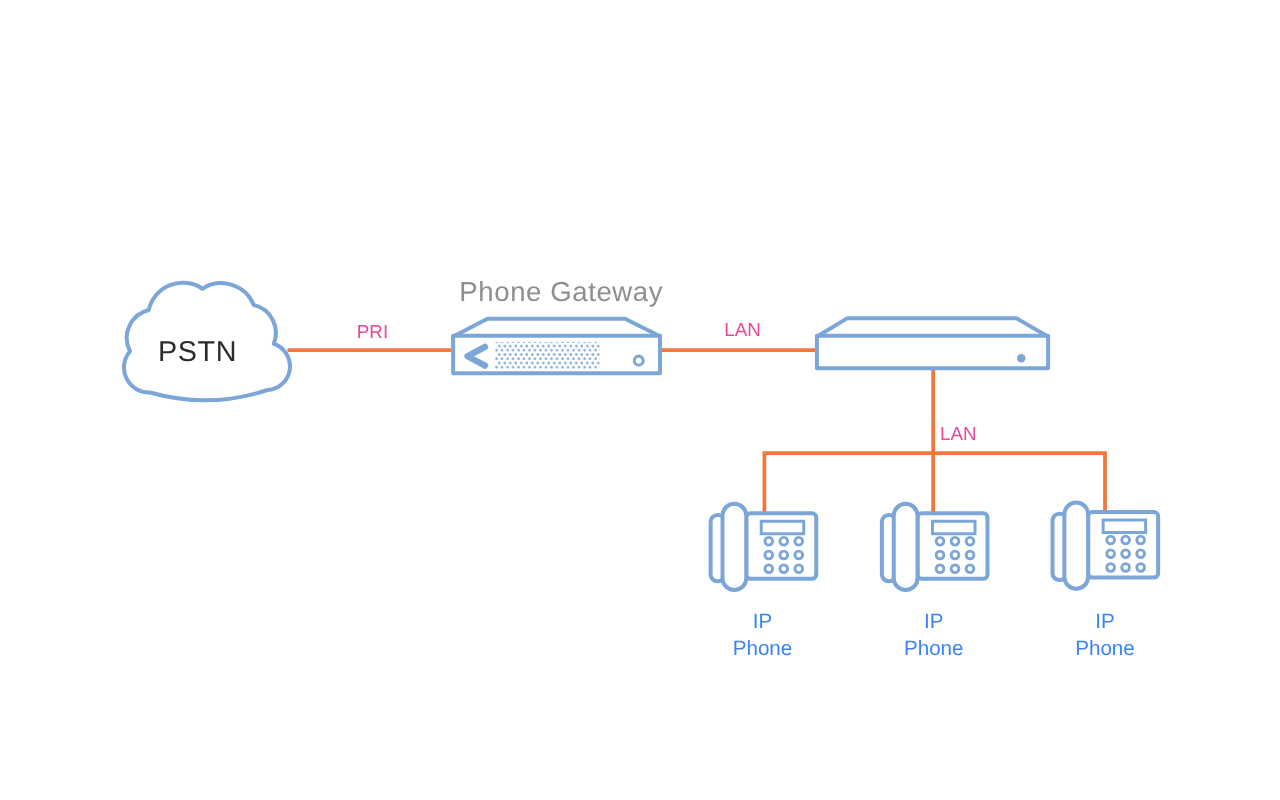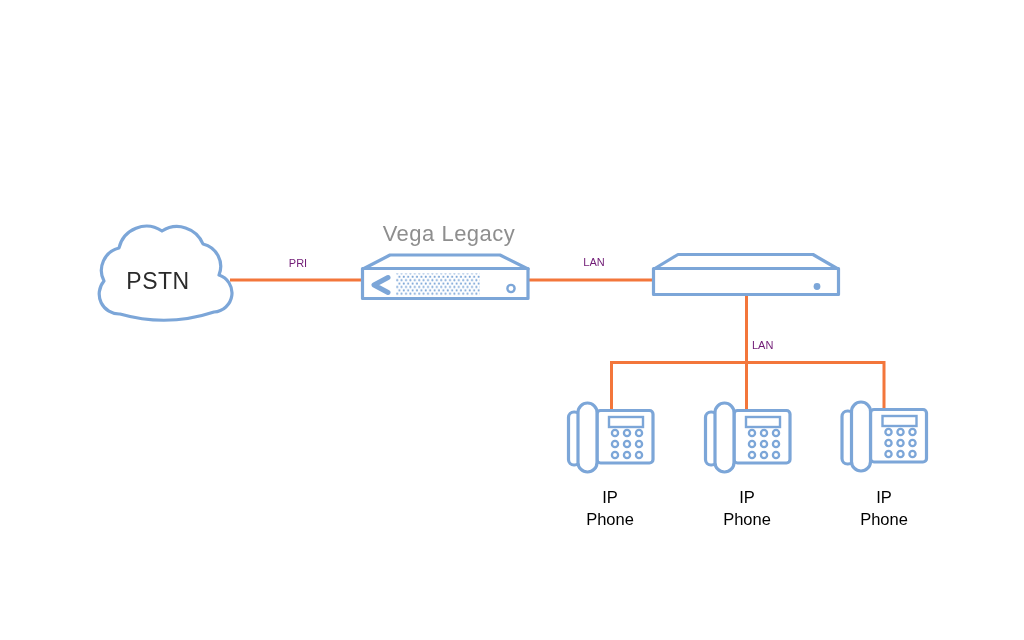--- a/index.html
+++ b/index.html
@@ -15,22 +15,22 @@
 
   .blue-outline { fill: #ffffff; stroke: #7CA6D8; stroke-width: 3.2; stroke-linejoin: round; }
   .blue-thin    { fill: #ffffff; stroke: #7CA6D8; stroke-width: 2.4; }
   .keypad-btn   { fill: #ffffff; stroke: #7CA6D8; stroke-width: 2.3; }
   .orange-link  { fill: none; stroke-width: 3; }
   .chevron      { fill: none; stroke: #7CA6D8; stroke-width: 5; stroke-linecap: round; stroke-linejoin: round; }
 
   .label { position: absolute; color: #2e2e2e; }
   .pstn-label    { font-size: 23px; letter-spacing: 0.5px; color: #2b2b2b; text-align: center; width: 150px; }
   .device-title  { font-size: 22px; letter-spacing: 0.5px; color: #8e8e8e; text-align: center; width: 220px; }
-  .link-label    { font-size: 11px; color: #701a75; text-align: center; width: 60px; }
-  .phone-label   { font-size: 16.5px; color: #000000; text-align: center; width: 80px; line-height: 22px; }
+  .link-label    { font-size: 15px; color: #ec4899; text-align: center; width: 60px; }
+  .phone-label   { font-size: 16.5px; color: #3b82f6; text-align: center; width: 80px; line-height: 22px; }
 </style>
 </head>
 <body>
 
 <div id="stage">
 
   <svg id="diagram-svg" width="1024" height="640" viewBox="0 0 1024 640">
     <defs>
       <pattern id="ventDots" width="4.4" height="6.8" patternUnits="userSpaceOnUse">
         <circle cx="1.2" cy="1.4" r="1.05" fill="#7CA6D8"></circle>
@@ -82,21 +82,21 @@
       <circle cx="817" cy="286.5" r="3.4" fill="#7CA6D8" stroke="none"></circle>
     </g>
 
     <use href="#phone-icon" x="568" y="402"></use>
     <use href="#phone-icon" x="705" y="402"></use>
     <use href="#phone-icon" x="841.5" y="401"></use>
   </svg>
 
   <div class="label pstn-label" style="left:83px; top:268px;">PSTN</div>
 
-  <div class="label device-title" style="left:339px; top:221px;">Vega Legacy</div>
+  <div class="label device-title" style="left:339px; top:221px;">Phone Gateway</div>
 
 
   <div class="label link-label" style="left:268px; top:257px;">PRI</div>
 
   <div class="label link-label" style="left:564px; top:256px;">LAN</div>
 
   <div class="label link-label" style="left:752px; top:339px; text-align:left;">LAN</div>
 
   <div class="label phone-label" style="left:570px; top:486px;">
     <div>IP</div>

